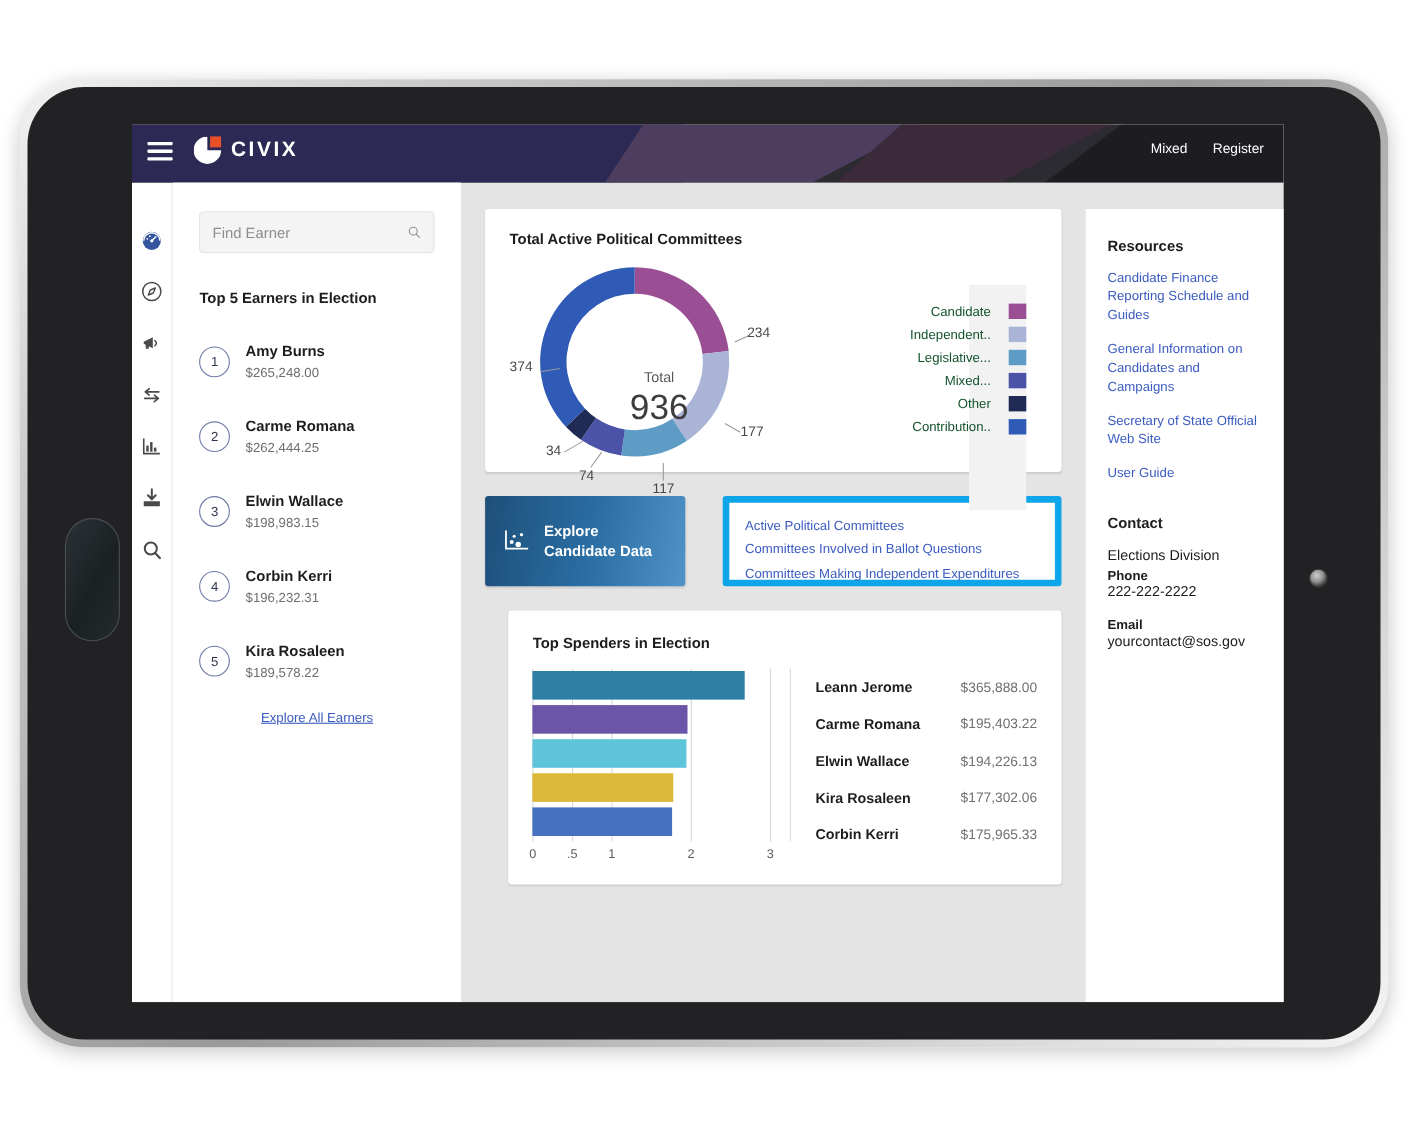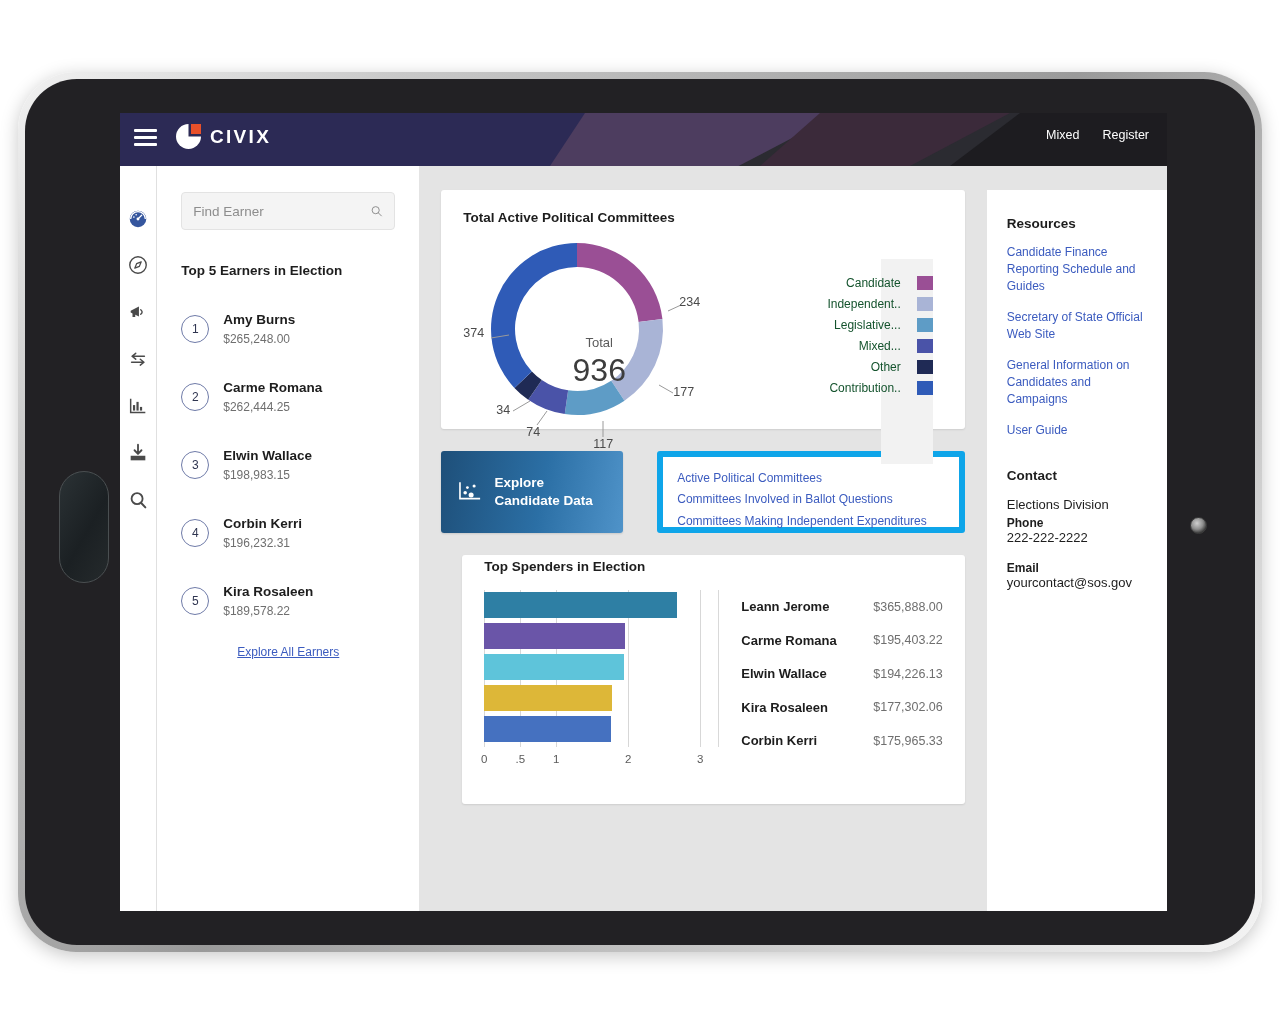--- a/index.html
+++ b/index.html
@@ -162,21 +162,21 @@
     background:linear-gradient(100deg,#1e4f79 0%,#2b6fa5 55%,#4f93c9 100%);
     box-shadow:0 1px 2px rgba(0,0,0,.12);
   }
   #explore-cta .cta-label { color:#fff; font-size:13.5px; font-weight:700; line-height:1.3; }
   #links-card { flex:1; border:6px solid #0ea5e9; border-radius:3px; background:#fff;
                 padding:11px 14px; }
   #links-card a { display:block; font-size:12px; color:#3b5bbf; text-decoration:none;
                   line-height:1.78; cursor:pointer; }
 
   
-  #spenders-card { margin-top:22px; height:249px; padding:4px 22px;margin-left:21px; }
+  #spenders-card { margin-top:22px; height:249px; padding:22px 22px;margin-left:21px; }
   #spenders-body { display:flex; margin-top:16px; }
   #bars-area { width:226px; position:relative; }
   #bars-plot { position:relative; height:157px; }
   .gridline { position:absolute; top:0; bottom:0; width:1px; background:#d7d7d7; }
   .bar { position:absolute; height:26px; left:0; }
   #axis-labels { position:relative; height:20px; margin-top:6px; }
   .axis-tick { position:absolute; font-size:11.5px; color:#5a5a5a; transform:translateX(-50%); }
   #spend-divider { width:1px; background:#d9d9d9; margin:0 22px 0 8px; height:157px; }
   #spend-list { flex:1; }
   .spend-row { display:flex; align-items:center; height:33.5px; }
@@ -496,22 +496,22 @@
                 </div>
               </div>
             </div>
           </div>
         </div>
 
         <div id="right-panel">
           <div class="panel-h">Resources</div>
           <div id="resource-links">
             <a>Candidate Finance Reporting Schedule and Guides</a>
+            <a>General Information on Candidates and Campaigns</a>
             <a>Secretary of State Official Web Site</a>
-            <a>General Information on Candidates and Campaigns</a>
             <a>User Guide</a>
           </div>
 
           <div class="panel-h" id="contact-h">Contact</div>
           <div id="division">Elections Division</div>
           <div class="sub-h">Phone</div>
           <div class="sub-v">222-222-2222</div>
           <div id="email-block">
             <div class="sub-h" style="margin-top:0">Email</div>
             <div class="sub-v">yourcontact@sos.gov</div>

